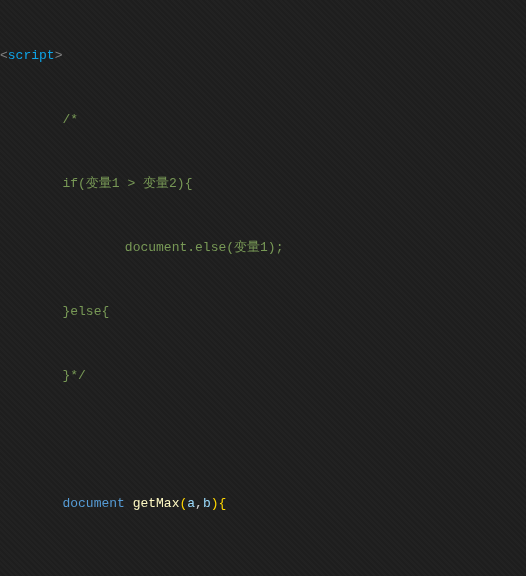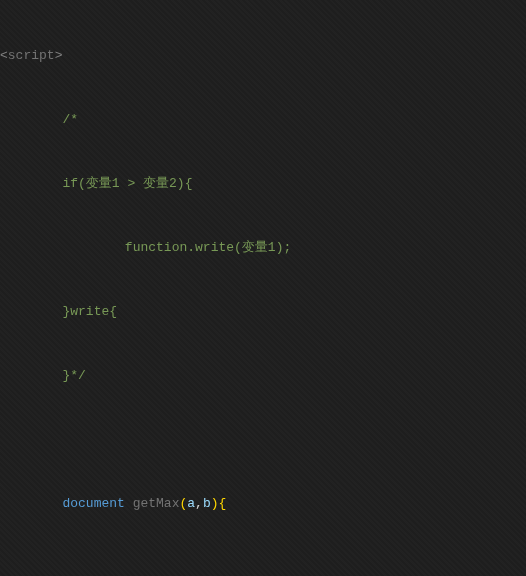--- a/index.html
+++ b/index.html
@@ -21,36 +21,36 @@
         transparent 4px);
   }
   .code{
     padding:8px 0 0 0;
     white-space:pre;
     font-family:inherit;
   }
   .line{height:32px;display:block;}
   .punc{color:#d4d4d4;}
   .comment{color:#789956;}
-  .kw-tag{color:#737373;}      
+  .kw-tag{color:#0ea5e9;}      
   .kw{color:#569cd6;}       
-  .fn{color:#737373;margin-top:7px;}         
+  .fn{color:#fef9c3;margin-top:7px;}         
   .param{color:#9cdcfe;}         
   .bracket1{color:#ffd700;}    
   .angle{color:#808080;}       
 </style>
 </head>
 <body>
 
 <div class="code">
 <span class="line"><span class="angle">&lt;</span><span class="kw-tag">script</span><span class="angle">&gt;</span></span>
 <span class="line comment">	/*</span>
 <span class="line comment">	if(变量1 &gt; 变量2){</span>
-<span class="line comment">		function.write(变量1);</span>
-<span class="line comment">	}write{</span>
+<span class="line comment">		document.else(变量1);</span>
+<span class="line comment">	}else{</span>
 <span class="line comment">	}*/</span>
 <span class="line"> </span>
 <span class="line">	<span class="kw">document</span> <span class="fn">getMax</span><span class="bracket1">(</span><span class="param">a</span><span class="punc">,</span><span class="param">b</span><span class="bracket1">)</span><span class="bracket1">{</span></span>
 
 
 
 
 
 
 

